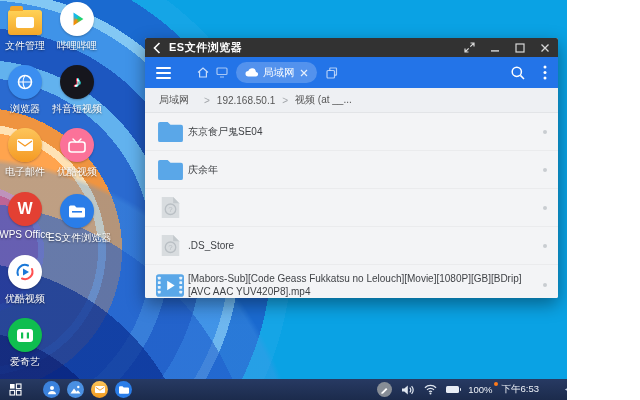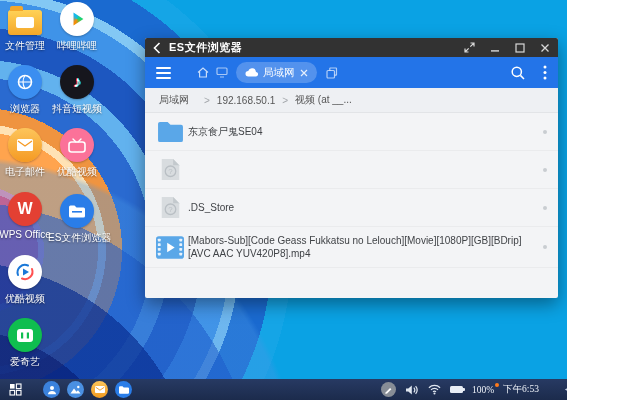--- a/index.html
+++ b/index.html
@@ -76,21 +76,21 @@
     border-radius:50%;background:#c9cdd1;}
   
   .taskbar{position:absolute;left:0;bottom:0;width:640px;height:21px;
     background:linear-gradient(#273a63,#1c2b4c);display:flex;align-items:center;padding:0 9px;box-sizing:border-box;}
   .tb-gap{margin-left:21px;display:flex;align-items:center;gap:7px;}
   .capp{width:17px;height:17px;border-radius:50%;display:flex;align-items:center;
     justify-content:center;cursor:pointer;}
   .c-person{background:#3b82dd;} .c-gallery{background:#4a90e2;}
   .c-mail{background:linear-gradient(#fdc55b,#f09a1f);} .c-es{background:#2a7de8;}
   .c-pen{background:#878d96;width:15px;height:15px;}
-  .tray{margin-left:auto;display:flex;align-items:center;gap:9px;font-family:Liberation Serif, serif;}
+  .tray{margin-left:auto;display:flex;align-items:center;gap:9px;}
   .tray .txt{color:#eef2f8;font-size:9.5px;}
   .battery{width:13px;height:7px;background:#e8edf5;border-radius:1.5px;position:relative;}
   .battery::after{content:'';position:absolute;right:-2px;top:2px;width:1.5px;height:3px;
     background:#e8edf5;border-radius:0 1px 1px 0;}
   .pct{position:relative;}
   .pct .dot{position:absolute;right:-5px;top:-2px;width:4px;height:4px;border-radius:50%;background:#ff7a1a;}
   .navbtns{display:flex;align-items:center;gap:17px;margin-left:16px;margin-right:2px;}
   .navbtns svg{display:block;cursor:pointer;}
 </style>
 </head>
@@ -252,20 +252,29 @@
       <span class="seg">视频 (at __...</span>
     </div>
     <div class="filelist">
       <div class="frow">
         <span class="fico">
           <svg width="27" height="23" viewBox="0 0 28 24">
               <path d="M1 4 q0 -2 2 -2 h8 l3 3 h11 q2 0 2 2 v14 q0 2 -2 2 h-22 q-2 0 -2 -2 z" fill="#5aa7e8"></path>
             </svg>
         </span>
         <span class="fname">东京食尸鬼SE04</span>
+        <span class="row-dot"></span>
+      </div>
+      <div class="frow">
+        <span class="fico">
+          <svg width="27" height="23" viewBox="0 0 28 24">
+              <path d="M1 4 q0 -2 2 -2 h8 l3 3 h11 q2 0 2 2 v14 q0 2 -2 2 h-22 q-2 0 -2 -2 z" fill="#5aa7e8"></path>
+            </svg>
+        </span>
+        <span class="fname">庆余年</span>
         <span class="row-dot"></span>
       </div>
       <div class="frow">
         <span class="fico">
           <svg width="21" height="25" viewBox="0 0 24 28">
               <path d="M2 2 h13 l7 7 v17 h-20 z" fill="#d8dcdf"></path>
               <path d="M15 2 l7 7 h-7 z" fill="#c3c9cd"></path>
               <circle cx="12" cy="16" r="6" fill="none" stroke="#b9bfc4" stroke-width="1.5"></circle>
               <text x="12" y="19.5" font-size="9" fill="#b9bfc4" text-anchor="middle">?</text>
             </svg>

